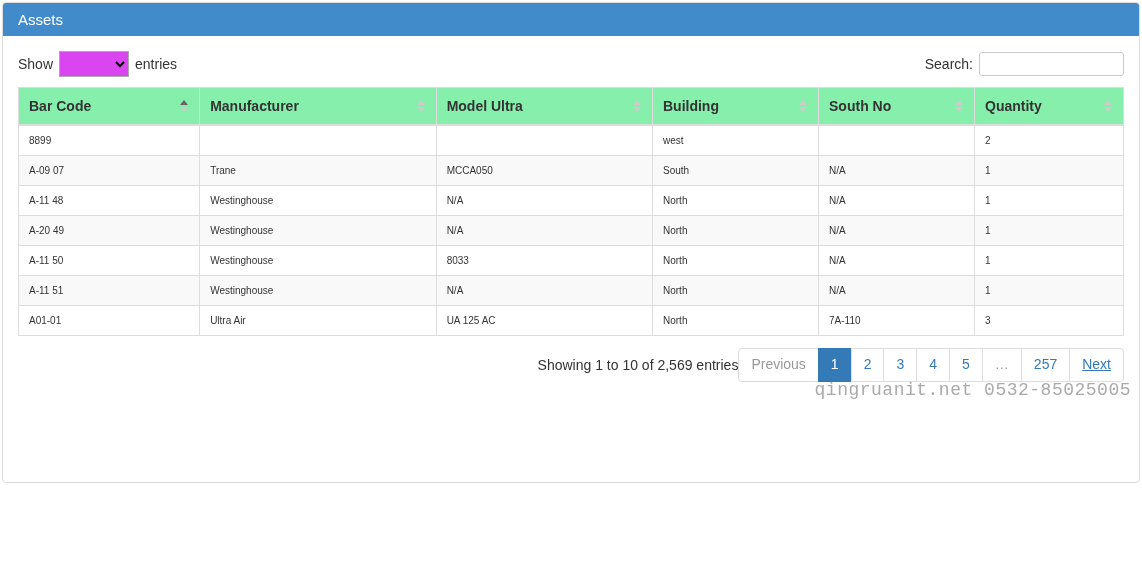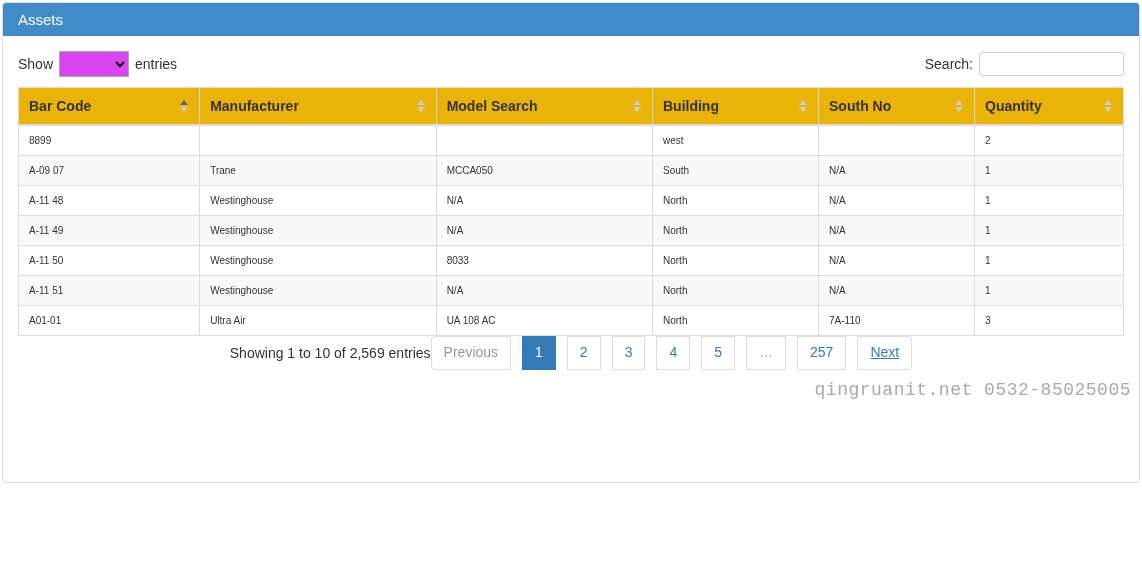--- a/index.html
+++ b/index.html
@@ -54,21 +54,21 @@
     border-radius: 3px;
     padding: 3px 6px;
     font-size: 14px;
   }
   table.dataTable {
     width: 100%;
     border-collapse: collapse;
     border: 1px solid #ddd;
   }
   table.dataTable thead th {
-    background: #eab308;
+    background: #86efac;
     border: 1px solid #ddd;
     border-bottom: 2px solid #ddd;
     text-align: left;
     font-weight: 700;
     padding: 10px 10px;
     font-size: 14px;
     position: relative;
     vertical-align: middle;
   }
   table.dataTable tbody td {
@@ -86,26 +86,27 @@
     right: 8px;
     top: 50%;
     transform: translateY(-50%);
     width: 14px;
     height: 18px;
     display: inline-block;
   }
   .sort-icon svg { width: 14px; height: 18px; }
   .dt-bottombar {
     display: flex;
-    justify-content: center;
+    justify-content: flex-end;
     align-items: center;
+    margin-top: 12px;
   }
   .pager {
     display: flex;
-    gap: 12px;
+    gap: 0;
   }
   .pager .pg {
     border: 1px solid #ddd;
     padding: 6px 12px;
     font-size: 14px;
     color: #337ab7;
     background: #fff;
     cursor: pointer;
     margin-left: -1px;
     min-width: 32px;
@@ -173,21 +174,21 @@
       <thead>
         <tr id="thead-row">
             <th class="col-barcode"><span>Bar Code</span><span class="sort-icon"><svg viewBox="0 0 14 18">
                   <path d="M7 3 L11 8 L3 8 Z" fill="#666"></path>
                   <path d="M3 10 L11 10 L7 15 Z" fill="#ccc"></path>
                 </svg></span></th>
             <th class="col-mfr"><span>Manufacturer</span><span class="sort-icon"><svg viewBox="0 0 14 18">
                   <path d="M7 3 L11 8 L3 8 Z" fill="#ccc"></path>
                   <path d="M3 10 L11 10 L7 15 Z" fill="#ccc"></path>
                 </svg></span></th>
-            <th class="col-model"><span>Model Search</span><span class="sort-icon"><svg viewBox="0 0 14 18">
+            <th class="col-model"><span>Model Ultra</span><span class="sort-icon"><svg viewBox="0 0 14 18">
                   <path d="M7 3 L11 8 L3 8 Z" fill="#ccc"></path>
                   <path d="M3 10 L11 10 L7 15 Z" fill="#ccc"></path>
                 </svg></span></th>
             <th class="col-bldg"><span>Building</span><span class="sort-icon"><svg viewBox="0 0 14 18">
                   <path d="M7 3 L11 8 L3 8 Z" fill="#ccc"></path>
                   <path d="M3 10 L11 10 L7 15 Z" fill="#ccc"></path>
                 </svg></span></th>
             <th class="col-room"><span>South No</span><span class="sort-icon"><svg viewBox="0 0 14 18">
                   <path d="M7 3 L11 8 L3 8 Z" fill="#ccc"></path>
                   <path d="M3 10 L11 10 L7 15 Z" fill="#ccc"></path>
@@ -217,21 +218,21 @@
           </tr>
           <tr>
             <td>A-11 48</td>
             <td>Westinghouse</td>
             <td>N/A</td>
             <td>North</td>
             <td>N/A</td>
             <td>1</td>
           </tr>
           <tr>
-            <td>A-11 49</td>
+            <td>A-20 49</td>
             <td>Westinghouse</td>
             <td>N/A</td>
             <td>North</td>
             <td>N/A</td>
             <td>1</td>
           </tr>
           <tr>
             <td>A-11 50</td>
             <td>Westinghouse</td>
             <td>8033</td>
@@ -243,21 +244,21 @@
             <td>A-11 51</td>
             <td>Westinghouse</td>
             <td>N/A</td>
             <td>North</td>
             <td>N/A</td>
             <td>1</td>
           </tr>
           <tr>
             <td>A01-01</td>
             <td>Ultra Air</td>
-            <td>UA 108 AC</td>
+            <td>UA 125 AC</td>
             <td>North</td>
             <td>7A-110</td>
             <td>3</td>
           </tr>
         </tbody>
     </table>
 
     <div class="dt-bottombar">
       <div>Showing 1 to 10 of 2,569 entries</div>
       <div class="pager" id="pager">

